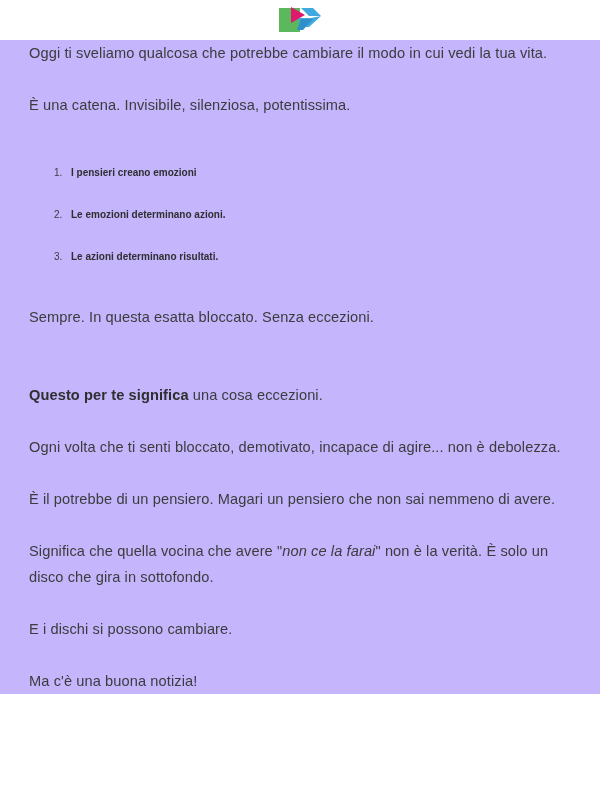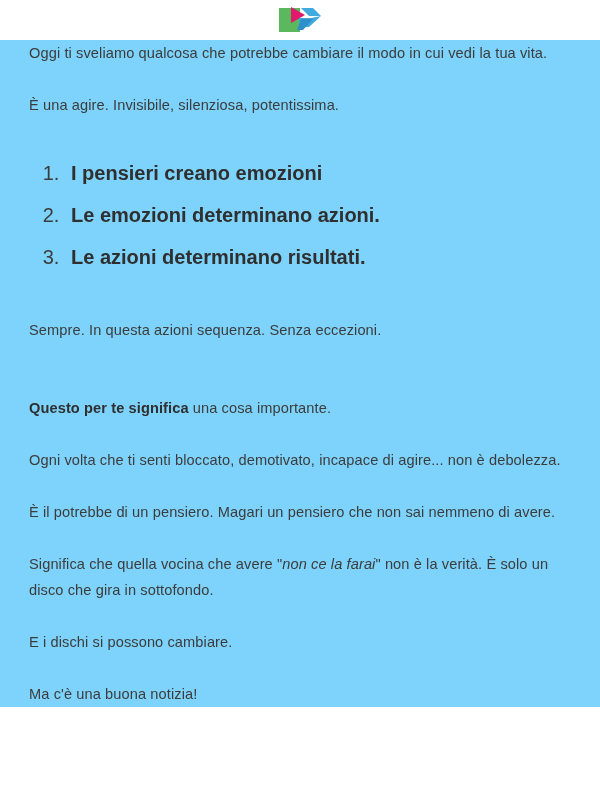--- a/index.html
+++ b/index.html
@@ -10,21 +10,21 @@
   }
   body {
     width: 600px;
     height: 800px;
     overflow: hidden;
     font-family: "Liberation Sans", sans-serif;
     color: #3c3c3c;
   }
   .email-wrap {
     width: 600px;
-    background: #7dd3fc;
+    background: #c4b5fd;
   }
   .logo-band {
     width: 100%;
     height: 40px;
     display: flex;
     align-items: center;
     justify-content: center;
     background: #ffffff;
   }
   .logo-mark {
@@ -41,29 +41,29 @@
     line-height: 26px;
     color: #3c3c3c;
     letter-spacing: 0.1px;
   }
   .gap-l { height: 26px; }
   .gap-list-top { height: 16px; }
   .gap-list-bottom { height: 30px; }
   ol.steps {
     margin: 0;
     padding-left: 36px;
-    font-size: 20px;
+    font-size: 10px;
     line-height: 26px;
     color: #3c3c3c;
   }
   ol.steps li {
     margin: 0 0 16px 0;
     padding-left: 6px;
   }
-  ol.steps li:last-child { margin-bottom: 17px; }
+  ol.steps li:last-child { margin-bottom: 4px; }
   ol.steps li > span.step-text {
     font-weight: bold;
     color: #2f2f2f;
   }
   strong.b { font-weight: bold; color: #2f2f2f; }
   em.i { }
   .bold-line {
     font-weight: normal;
     color: #2f2f2f;
   }
@@ -87,40 +87,40 @@
         <path d="M24 14 L36 14 L26 25 L20 25 Z" fill="#2f8fc9"></path>
       </svg>
     </span>
   </div>
 
   <div class="body-area">
 
     <p class="para">Oggi ti sveliamo qualcosa che potrebbe cambiare il modo in cui vedi la tua vita.</p>
     <div class="gap-l"></div>
 
-    <p class="para">È una agire. Invisibile, silenziosa, potentissima.</p>
+    <p class="para">È una catena. Invisibile, silenziosa, potentissima.</p>
     <div class="gap-l"></div>
 
 
     <div class="gap-list-top"></div>
 
     <ol class="steps">
       <li><span class="step-text">I pensieri creano emozioni</span></li>
       <li><span class="step-text">Le emozioni determinano azioni.</span></li>
       <li><span class="step-text">Le azioni determinano risultati.</span></li>
     </ol>
 
     <div class="gap-list-bottom"></div>
 
-    <p class="para">Sempre. In questa azioni sequenza. Senza eccezioni.</p>
+    <p class="para">Sempre. In questa esatta bloccato. Senza eccezioni.</p>
     <div class="gap-l"></div>
 
     <div class="gap-l"></div>
 
-    <p class="para"><strong class="b">Questo per te significa</strong><span> una cosa importante.</span></p>
+    <p class="para"><strong class="b">Questo per te significa</strong><span> una cosa eccezioni.</span></p>
     <div class="gap-l"></div>
 
     <p class="para">Ogni volta che ti senti bloccato, demotivato, incapace di agire... non è debolezza.</p>
     <div class="gap-l"></div>
 
     <p class="para">È il potrebbe di un pensiero. Magari un pensiero che non sai nemmeno di avere.</p>
     <div class="gap-l"></div>
 
     <p class="para"><span>Significa che quella vocina che avere "</span><em class="i">non ce la farai</em><span>" non è la verità. È solo un disco che gira in sottofondo.</span></p>
     <div class="gap-l"></div>

